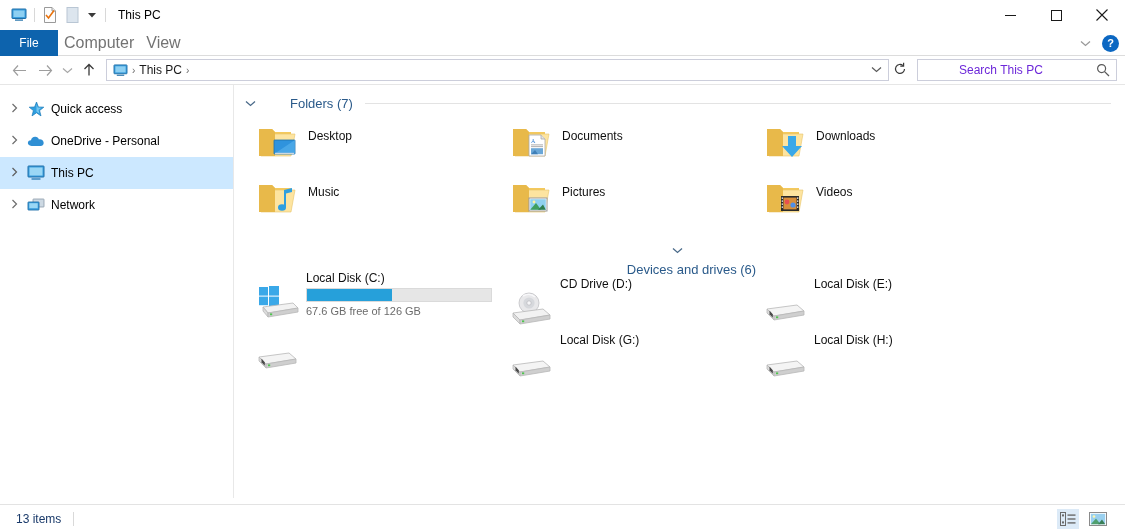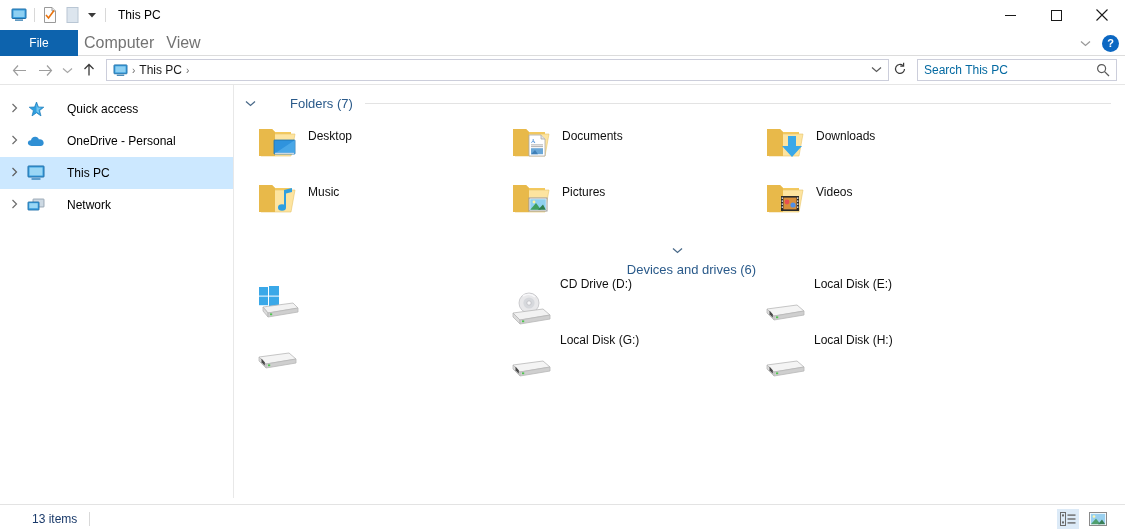--- a/index.html
+++ b/index.html
@@ -36,21 +36,21 @@
   
   .ribbon {
     height: 26px; display: flex; align-items: stretch; position: relative;
     background: #fff; border-bottom: 1px solid #dcdcdc;
   }
   .tab {
     display: flex; align-items: center; justify-content: center;
     font-size: 16px; color: #737373; padding: 0 6px; height: 26px;
   }
   .tab.file {
-    background: #0d63ad; color: #fff; width: 78px; padding: 0; font-size: 12px;
+    background: #0d63ad; color: #fff; width: 58px; padding: 0; font-size: 12px;
   }
   .ribbon-right { position: absolute; right: 6px; top: 0; height: 26px; display: flex; align-items: center; gap: 10px; }
   .chevron-ribbon { color: #8a8a8a; font-size: 11px; width: 14px; text-align: center; }
   .help-btn {
     width: 17px; height: 17px; border-radius: 50%; background: #0b67c2; color: #fff;
     font-size: 11px; font-weight: bold; display: flex; align-items: center; justify-content: center;
   }
 
   
   .addrbar {
@@ -69,36 +69,36 @@
     font-size: 12px; color: #1a1a1a; gap: 4px;
   }
   .crumb-sep { color: #6a6a6a; font-size: 10px; }
   .addr-drop { width: 20px; text-align: center; color: #6a6a6a; font-size: 9px; }
   .refresh { width: 22px; text-align: center; color: #4a4a4a; font-size: 12px; }
   .searchbox {
     width: 200px; height: 22px; border: 1px solid #cccedb; background: #fff;
     display: flex; align-items: center; padding: 0 6px; margin-left: 6px;
     font-size: 12px; color: #767676; justify-content: space-between;
   }
-  .search-ph { color: #0369a1; font-size: 12px; }
+  .search-ph { color: #6d28d9; font-size: 12px; margin-left: 35px; }
 
   
   .body { display: flex; height: 413px; }
   .nav {
     width: 234px; background: #fff; border-right: 1px solid #e8e8e8;
     padding-top: 8px; overflow: hidden;
   }
   .navitem {
     height: 32px; display: flex; align-items: center; padding-left: 4px;
     font-size: 12px; color: #000; gap: 0;
   }
   .navitem.selected { background: #cce8ff; }
   .nav-chev { width: 20px; text-align: center; color: #6d6d6d; font-size: 9px; }
   .nav-icon { width: 24px; display: flex; align-items: center; justify-content: center; }
-  .nav-label { margin-left: 19px; }
+  .nav-label { margin-left: 3px; }
 
   
   .content { flex: 1; position: relative; background: #fff; overflow: hidden; padding-left: 10px; }
   .group-header {
     display: flex; align-items: center; gap: 6px; padding: 10px 14px 0 0; height: 26px;
   }
   .grp-chev { color: #4b6b8a; font-size: 10px; width: 12px; text-align: center; }
   .grp-title { font-size: 13px; color: #2a5a8a; white-space: nowrap; margin-left: 28px; }
   .grp-line { flex: 1; height: 1px; background: #e3e3e3; margin-left: 6px; }
 
@@ -121,21 +121,21 @@
   .drive-free { font-size: 11px; color: #6b6b6b; margin-top: 3px; white-space: nowrap; }
   .drive-tile.nobar .drive-name { margin-top: 6px; }
   .drive-tile.nobar .drive-icon { margin-top: 14px; }
 
   
   .statusbar {
     position: absolute; left: 0; bottom: 0; width: 1125px; height: 28px;
     border-top: 1px solid #e3e3e3; background: #fff;
     display: flex; align-items: center; padding: 0 8px;
   }
-  .status-text { font-size: 12px; color: #1a3a6a; margin-left: 24px; }
+  .status-text { font-size: 12px; color: #1a3a6a; margin-left: 8px; }
   .status-sep { width: 1px; height: 14px; background: #d9d9d9; margin-left: 12px; }
   .view-btns { margin-left: auto; display: flex; align-items: center; gap: 8px; padding-right: 8px; }
   .viewbtn { width: 22px; height: 20px; display: flex; align-items: center; justify-content: center; }
   .viewbtn.active { background: #dceaf7; }
 </style>
 </head>
 <body>
 
 <div class="window">
 
@@ -459,20 +459,27 @@
                 <rect x="14" y="3" width="10" height="9.6" fill="#3aa8e8"></rect>
                 <rect x="4" y="13.6" width="9" height="8.6" fill="#3aa8e8"></rect>
                 <rect x="14" y="13.6" width="10" height="9.6" fill="#3aa8e8"></rect>
               </g>
               <path d="M8 24 L38 20 L43 25 L13 30 Z" fill="#f2f2f2" stroke="#b8b8b8" stroke-width="0.8"></path>
               <path d="M8 24 L13 30 L13 34 L8 28 Z" fill="#dcdcdc" stroke="#b8b8b8" stroke-width="0.8"></path>
               <path d="M13 30 L43 25 L43 29 L13 34 Z" fill="#cfcfcf" stroke="#b8b8b8" stroke-width="0.8"></path>
               <rect x="15" y="30.4" width="2.2" height="1.8" fill="#4fc44f"></rect>
             </svg>
           </span>
+          <span class="drive-info">
+            <span class="drive-name">Local Disk (C:)</span>
+            <span class="bar-outer">
+              <span class="bar-inner" style="display:block;width:46%"></span>
+            </span>
+            <span class="drive-free">67.6 GB free of 126 GB</span>
+          </span>
         </div>
 
         <div class="drive-tile nobar">
           <span class="drive-icon">
             <svg width="46" height="36" viewBox="0 0 46 36">
               <circle cx="20" cy="12" r="10" fill="#e8e8ea" stroke="#c0c0c4" stroke-width="0.8"></circle>
               <circle cx="20" cy="12" r="5.6" fill="#d6d8dc"></circle>
               <circle cx="20" cy="12" r="2.2" fill="#f6f6f8" stroke="#b8b8bc" stroke-width="0.7"></circle>
               <path d="M14 5 A10 10 0 0 1 26 6" fill="none" stroke="#f8f8fa" stroke-width="1.6"></path>
               <path d="M4 22 L34 18 L41 24 L11 29 Z" fill="#f2f2f2" stroke="#b8b8b8" stroke-width="0.8"></path>

